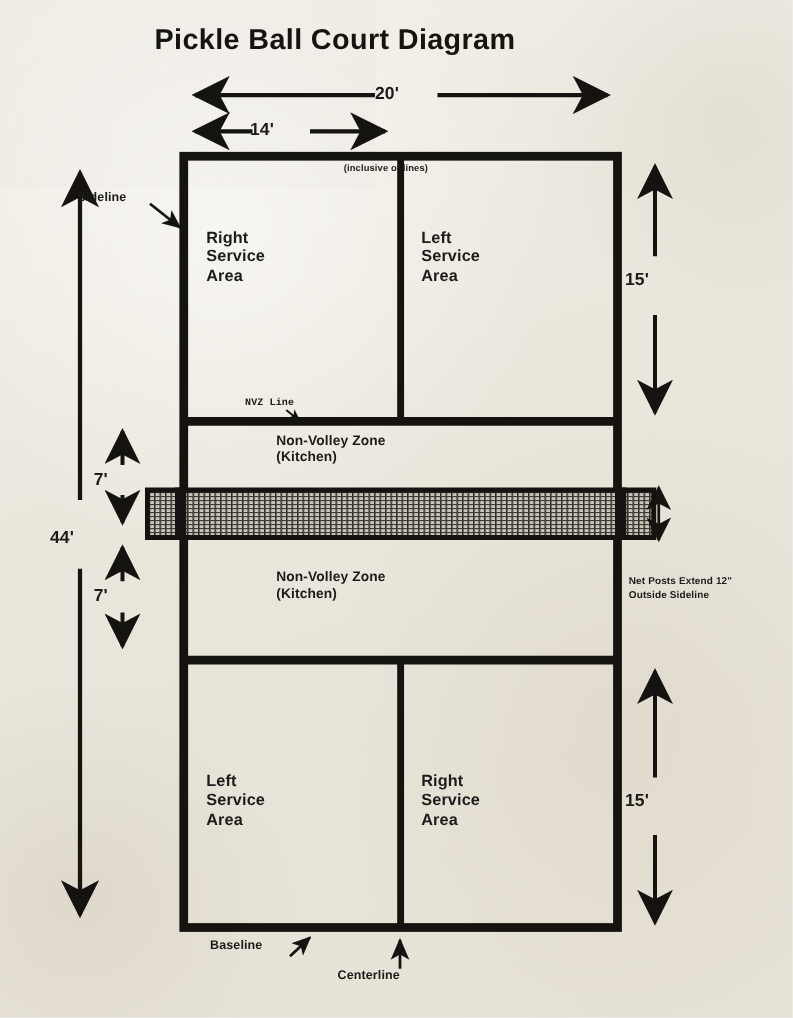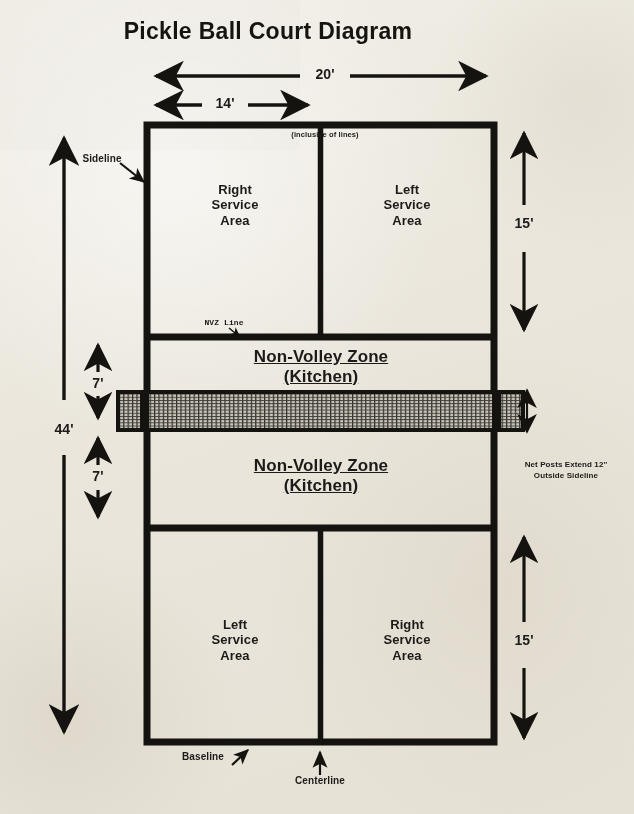--- a/index.html
+++ b/index.html
@@ -32,21 +32,21 @@
     position: absolute;
     inset: 0;
     pointer-events: none;
     opacity: 0.5;
     mix-blend-mode: multiply;
   }
 
   .lbl {
     position: absolute;
     color: #1c1b19;
-    text-align: center;
+    text-align: left;
     line-height: 1.18;
     white-space: nowrap;
     letter-spacing: 0.1px;
   }
 
   #title {
     position: absolute;
     top: 18px;
     left: 0;
     width: 536px;
@@ -64,23 +64,22 @@
     width: 634px;
     height: 814px;
     pointer-events: none;
   }
 
   .area-label {
     font-size: 13px;
     font-weight: bold;
   }
   .nvz-label {
-    font-size: 17px;
-    font-weight: bold;
-    text-decoration: underline;
+    font-size: 11px;
+    font-weight: bold;
   }
   .dim-label {
     font-size: 14px;
     font-weight: bold;
   }
   .dim-sub {
     font-size: 7.5px;
     font-weight: bold;
     margin-top: 47px;
   }

